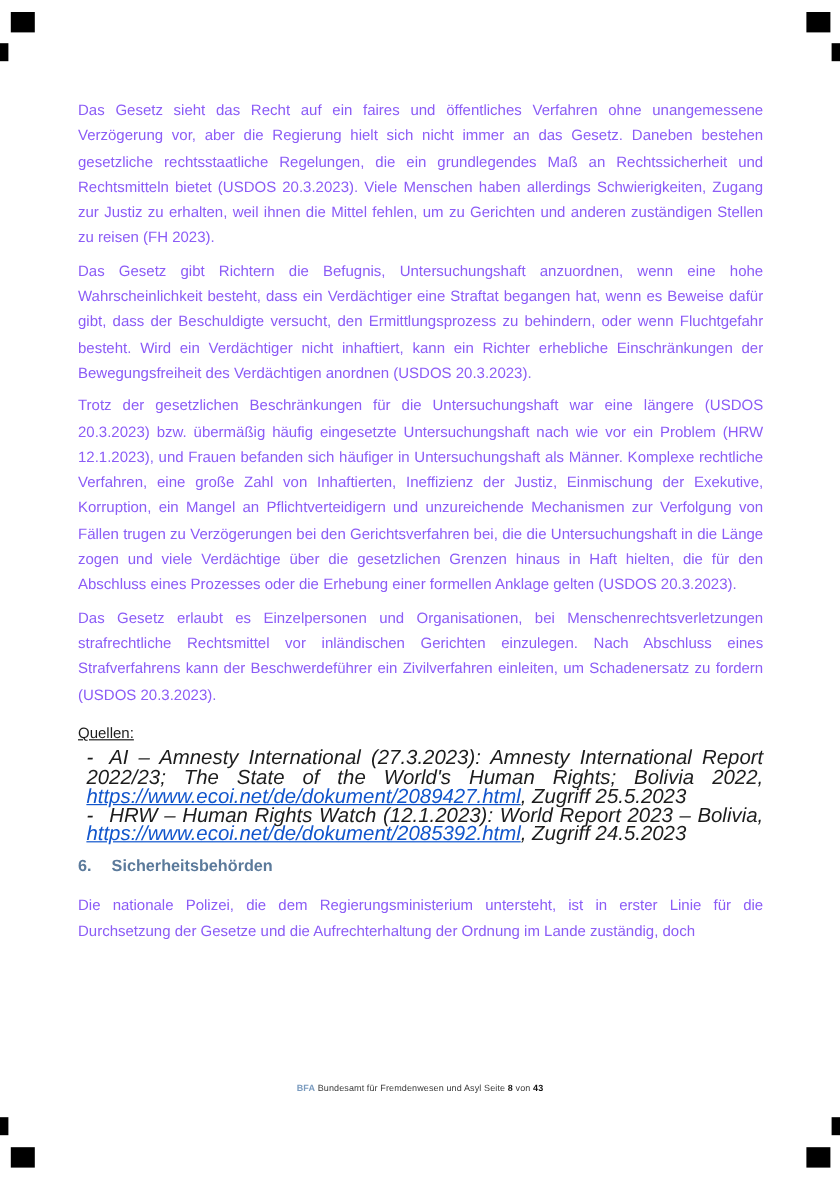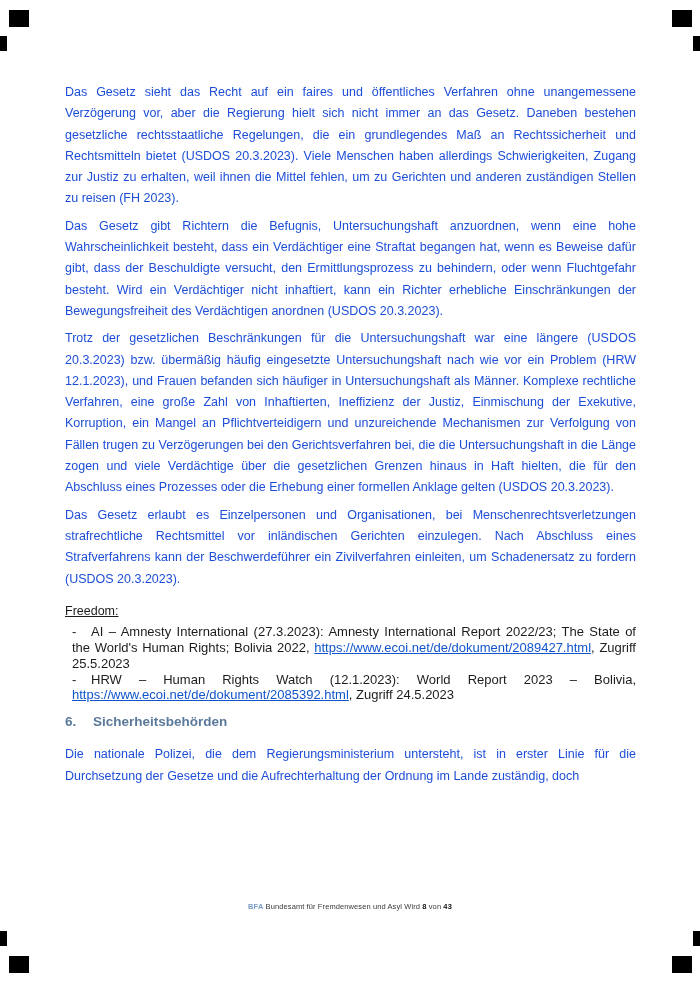--- a/index.html
+++ b/index.html
@@ -3,26 +3,26 @@
 <meta charset="utf-8">
 <style>
   html,body{margin:0;padding:0;}
   body{
     width:700px;height:990px;background:#ffffff;position:relative;
     font-family:"Liberation Sans", sans-serif;color:#1c1c1c;overflow:hidden;
   }
   .page{position:absolute;left:65px;top:82px;width:571px;}
   .para{
     font-size:12.5px;line-height:21.3px;text-align:justify;
-    margin:0 0 6px 0;color:#1d4ed8;
+    margin:0 0 6px 0;color:#8b5cf6;
   }
   .quellen{
     margin:14px 0 6px 0;font-size:12.5px;text-decoration:underline;color:#1c1c1c;
   }
-  .src-list{font-size:13px;line-height:15.9px;}
+  .src-list{font-size:17px;line-height:15.9px;font-style:italic;}
   .src-item{
     margin:0 0 0 7px;text-align:justify;color:#1c1c1c;
   }
   .src-dash{display:inline-block;width:19px;}
   a.src-link{color:#1155CC;text-decoration:underline;cursor:pointer;}
   .heading{
     margin:11px 0 15px 0;font-size:13.5px;font-weight:bold;color:#5B7A9B;
   }
   .heading-num{display:inline-block;width:28px;}
   .footer{
@@ -53,33 +53,33 @@
 <div class="mark m-br-sq"></div>
 <div class="mark m-br-tick"></div>
 
 <div class="page">
 
   <p class="para">Das Gesetz sieht das Recht auf ein faires und öffentliches Verfahren ohne unangemessene Verzögerung vor, aber die Regierung hielt sich nicht immer an das Gesetz. Daneben bestehen gesetzliche rechtsstaatliche Regelungen, die ein grundlegendes Maß an Rechtssicherheit und Rechtsmitteln bietet (USDOS 20.3.2023). Viele Menschen haben allerdings Schwierigkeiten, Zugang zur Justiz zu erhalten, weil ihnen die Mittel fehlen, um zu Gerichten und anderen zuständigen Stellen zu reisen (FH 2023).</p>
   <p class="para">Das Gesetz gibt Richtern die Befugnis, Untersuchungshaft anzuordnen, wenn eine hohe Wahrscheinlichkeit besteht, dass ein Verdächtiger eine Straftat begangen hat, wenn es Beweise dafür gibt, dass der Beschuldigte versucht, den Ermittlungsprozess zu behindern, oder wenn Fluchtgefahr besteht. Wird ein Verdächtiger nicht inhaftiert, kann ein Richter erhebliche Einschränkungen der Bewegungsfreiheit des Verdächtigen anordnen (USDOS 20.3.2023).</p>
   <p class="para">Trotz der gesetzlichen Beschränkungen für die Untersuchungshaft war eine längere (USDOS 20.3.2023) bzw. übermäßig häufig eingesetzte Untersuchungshaft nach wie vor ein Problem (HRW 12.1.2023), und Frauen befanden sich häufiger in Untersuchungshaft als Männer. Komplexe rechtliche Verfahren, eine große Zahl von Inhaftierten, Ineffizienz der Justiz, Einmischung der Exekutive, Korruption, ein Mangel an Pflichtverteidigern und unzureichende Mechanismen zur Verfolgung von Fällen trugen zu Verzögerungen bei den Gerichtsverfahren bei, die die Untersuchungshaft in die Länge zogen und viele Verdächtige über die gesetzlichen Grenzen hinaus in Haft hielten, die für den Abschluss eines Prozesses oder die Erhebung einer formellen Anklage gelten (USDOS 20.3.2023).</p>
   <p class="para">Das Gesetz erlaubt es Einzelpersonen und Organisationen, bei Menschenrechtsverletzungen strafrechtliche Rechtsmittel vor inländischen Gerichten einzulegen. Nach Abschluss eines Strafverfahrens kann der Beschwerdeführer ein Zivilverfahren einleiten, um Schadenersatz zu fordern (USDOS 20.3.2023).</p>
 
-  <div class="quellen">Freedom:</div>
+  <div class="quellen">Quellen:</div>
 
   <div class="src-list">
     <div class="src-item"><span class="src-dash">-</span><span>AI – Amnesty International (27.3.2023): Amnesty International Report 2022/23; The State of the World's Human Rights; Bolivia 2022, </span><a class="src-link">https://www.ecoi.net/de/dokument/2089427.html</a><span>, Zugriff 25.5.2023</span></div>
     <div class="src-item"><span class="src-dash">-</span><span>HRW – Human Rights Watch (12.1.2023): World Report 2023 – Bolivia, </span><a class="src-link">https://www.ecoi.net/de/dokument/2085392.html</a><span>, Zugriff 24.5.2023</span></div>
   </div>
 
   <div class="heading"><span class="heading-num">6.</span><span>Sicherheitsbehörden</span></div>
 
   <p class="para">Die nationale Polizei, die dem Regierungsministerium untersteht, ist in erster Linie für die Durchsetzung der Gesetze und die Aufrechterhaltung der Ordnung im Lande zuständig, doch</p>
 
 </div>
 
 <div class="footer">
   <span class="footer-logo">BFA</span>
   <span>Bundesamt für Fremdenwesen und Asyl</span>
-  <span>Wird</span>
+  <span>Seite</span>
   <b>8</b>
   <span>von</span>
   <b>43</b>
 </div>
 
 </body></html>

